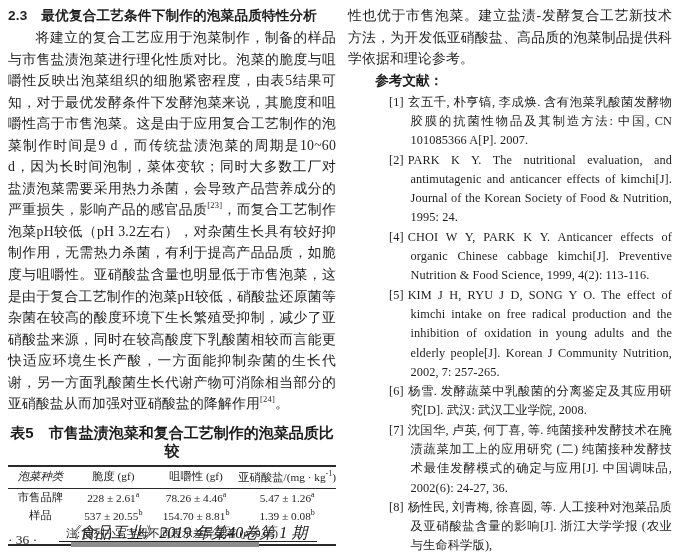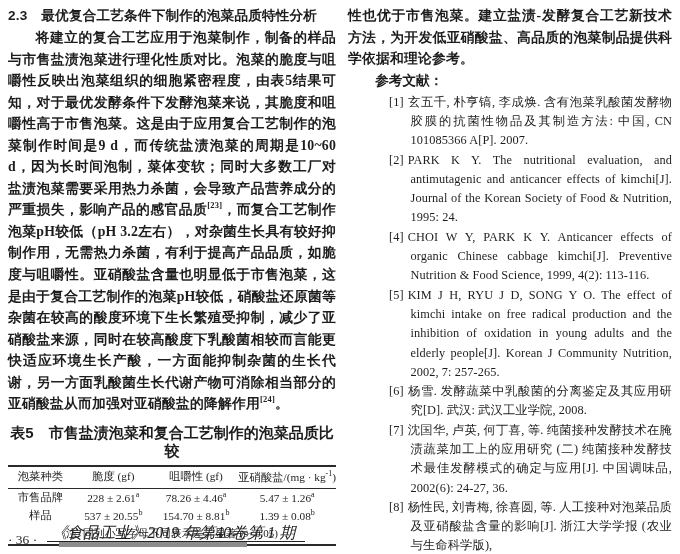--- a/index.html
+++ b/index.html
@@ -26,21 +26,20 @@
     font-weight: bold;
     line-height: 22px;
     white-space: nowrap;
     letter-spacing: 0.2px;
   }
   .body-text {
     font-size: 13.8px;
     line-height: 21.55px;
     text-align: justify;
     letter-spacing: 0.2px;
-    font-weight: bold;
   }
   .indent2 { text-indent: 2em; }
   sup.cite { font-size: 8.5px; line-height: 0; }
 
   .tbl-caption {
     margin-top: 9px;
     text-align: center;
     font-family: "Liberation Sans", "DejaVu Sans", sans-serif;
     font-weight: bold;
     font-size: 15px;
@@ -65,37 +64,37 @@
     text-align: center;
     padding: 1px 0 2px 0;
     white-space: nowrap;
   }
   table.qtable .note-cell {
     text-align: center;
     font-size: 11px;
     padding: 1px 0 3px 0;
   }
   table.qtable sup { font-size: 8px; }
-  .c0 { width: 20%; } .c1 { width: 25%; } .c2 { width: 26%; } .c3 { width: 29%; margin-left: 12px; }
+  .c0 { width: 20%; font-style: italic; } .c1 { width: 25%; } .c2 { width: 26%; } .c3 { width: 29%; margin-left: 12px; }
 
   .h-main {
     margin-top: 13px;
     font-family: "Liberation Sans", "DejaVu Sans", sans-serif;
     font-size: 16.5px;
     font-weight: bold;
     line-height: 24px;
   }
 
   .footer {
     position: absolute;
     left: 8px;
     bottom: 7px;
     display: flex;
     align-items: flex-end;
-    gap: 10px;
+    gap: 22px;
   }
   .pagenum { font-size: 13.5px; line-height: 15px; white-space: nowrap; }
   .journal-wrap { display: inline-block; }
   .journal {
     display: inline-block;
     font-style: italic;
     font-size: 16px;
     line-height: 15px;
     padding: 0 10px 1px 4px;
     border-bottom: 1.5px solid #222;

